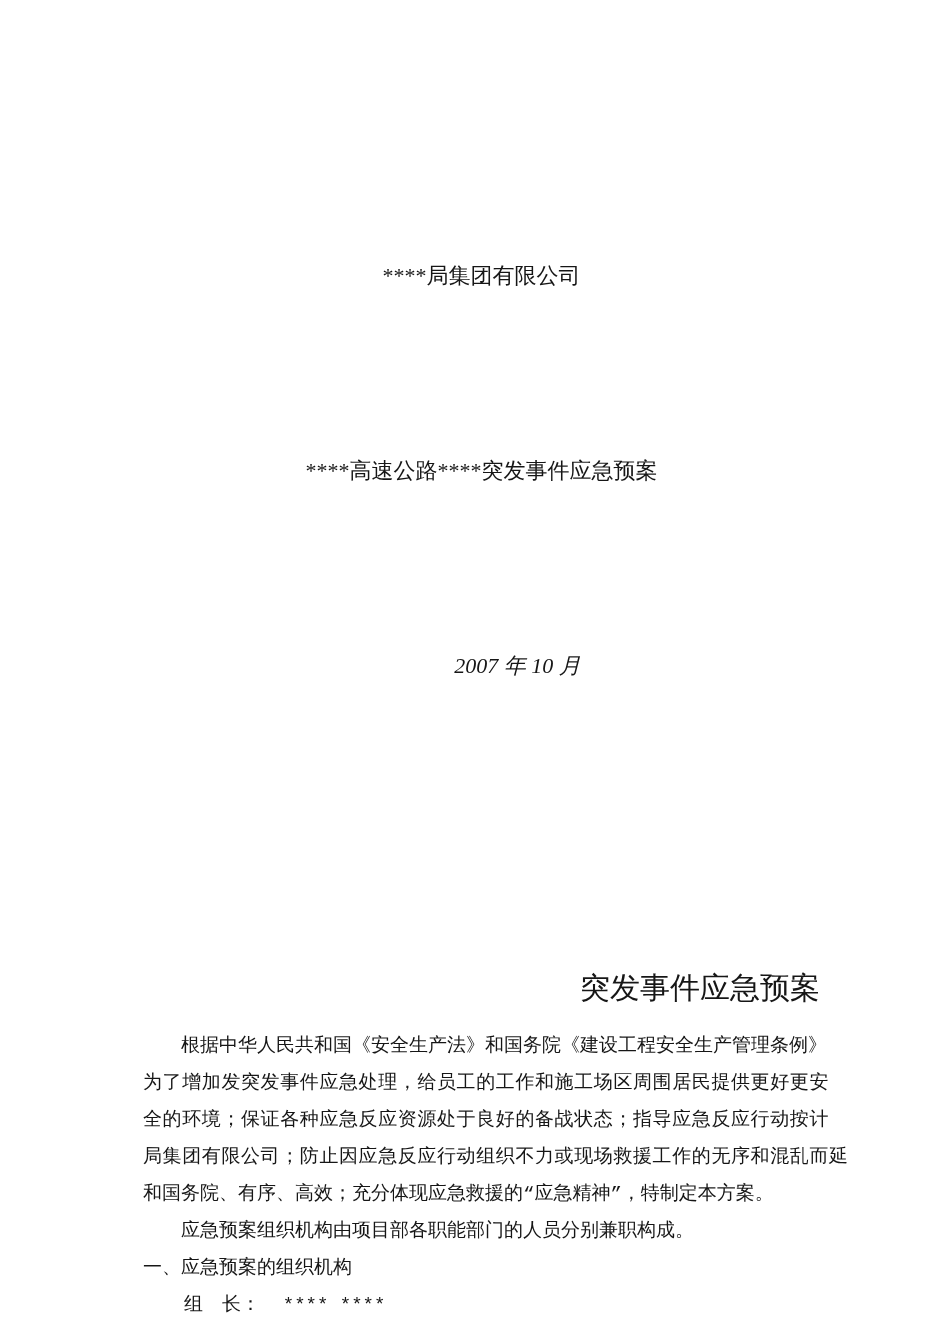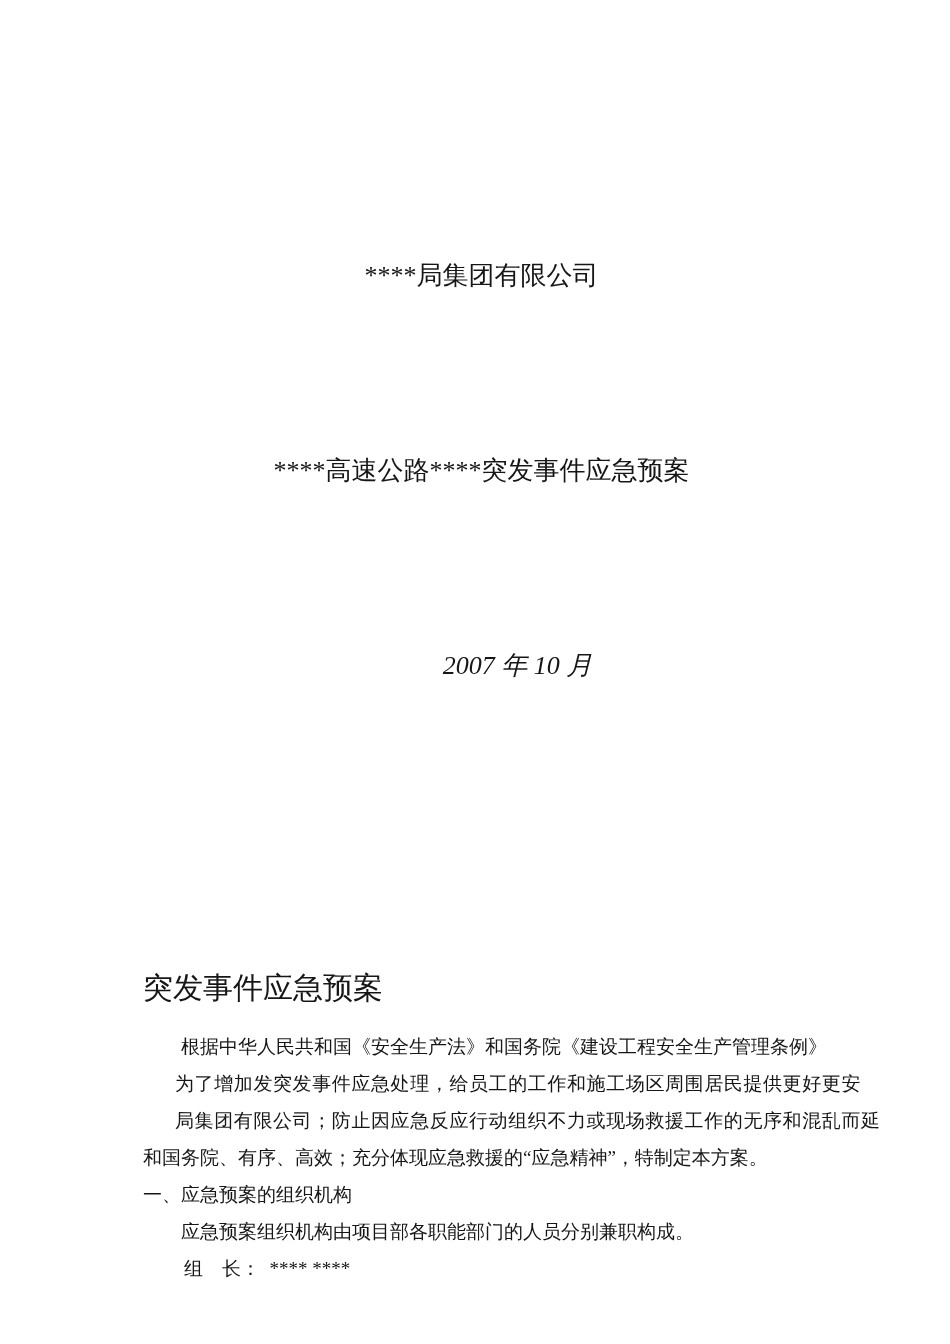--- a/index.html
+++ b/index.html
@@ -13,61 +13,62 @@
   .page {
     box-sizing: border-box;
     width: 950px;
     height: 1344px;
     padding: 0 130px 0 143px;
     overflow: hidden;
     background: #ffffff;
   }
   .doc-header {
     padding-top: 113px;
-    font-size: 26px;
+    font-size: 22px;
     line-height: 65px;
     text-align: center;
     white-space: pre;
   }
   .date-line { transform: translateX(36px); font-style: italic; }
   .doc-title {
     margin: 138px 0 0 0;
     font-size: 30px;
     line-height: 44px;
-    text-align: left;
+    text-align: right;
     font-weight: 400;
   }
   .doc-body {
     margin-top: 18px;
     font-size: 19px;
     line-height: 37px;
   }
-  .line { white-space: pre; }
+  .line { white-space: pre; font-family: Liberation Mono, monospace; }
   .ind-first  { padding-left: 38px; }
   .ind-list   { padding-left: 41px; }
-  .stretch { letter-spacing: 0.6px; margin-left: 32px; }
+  .stretch { letter-spacing: 0.6px; }
 </style>
 </head>
 <body>
 
 <div class="page">
 
   <header class="doc-header">
     <div class="header-line">****局集团有限公司</div>
     <div class="header-line">****高速公路****突发事件应急预案</div>
     <div class="header-line date-line">2007 年 10 月</div>
   </header>
 
   <h1 class="doc-title">突发事件应急预案</h1>
 
   <main class="doc-body">
     <div class="line ind-first">根据中华人民共和国《安全生产法》和国务院《建设工程安全生产管理条例》</div>
     <div class="line stretch">为了增加发突发事件应急处理，给员工的工作和施工场区周围居民提供更好更安</div>
+    <div class="line stretch">全的环境；保证各种应急反应资源处于良好的备战状态；指导应急反应行动按计</div>
     <div class="line stretch">局集团有限公司；防止因应急反应行动组织不力或现场救援工作的无序和混乱而延</div>
     <div class="line">和国务院、有序、高效；充分体现应急救援的“应急精神”，特制定本方案。</div>
 
+    <div class="line ind-first">应急预案组织机构由项目部各职能部门的人员分别兼职构成。</div>
     <div class="line">一、应急预案的组织机构</div>
-    <div class="line ind-first">应急预案组织机构由项目部各职能部门的人员分别兼职构成。</div>
     <div class="line ind-list">组　长：  **** ****</div>
 
   </main>
 
 </div>
 
 </body></html>

